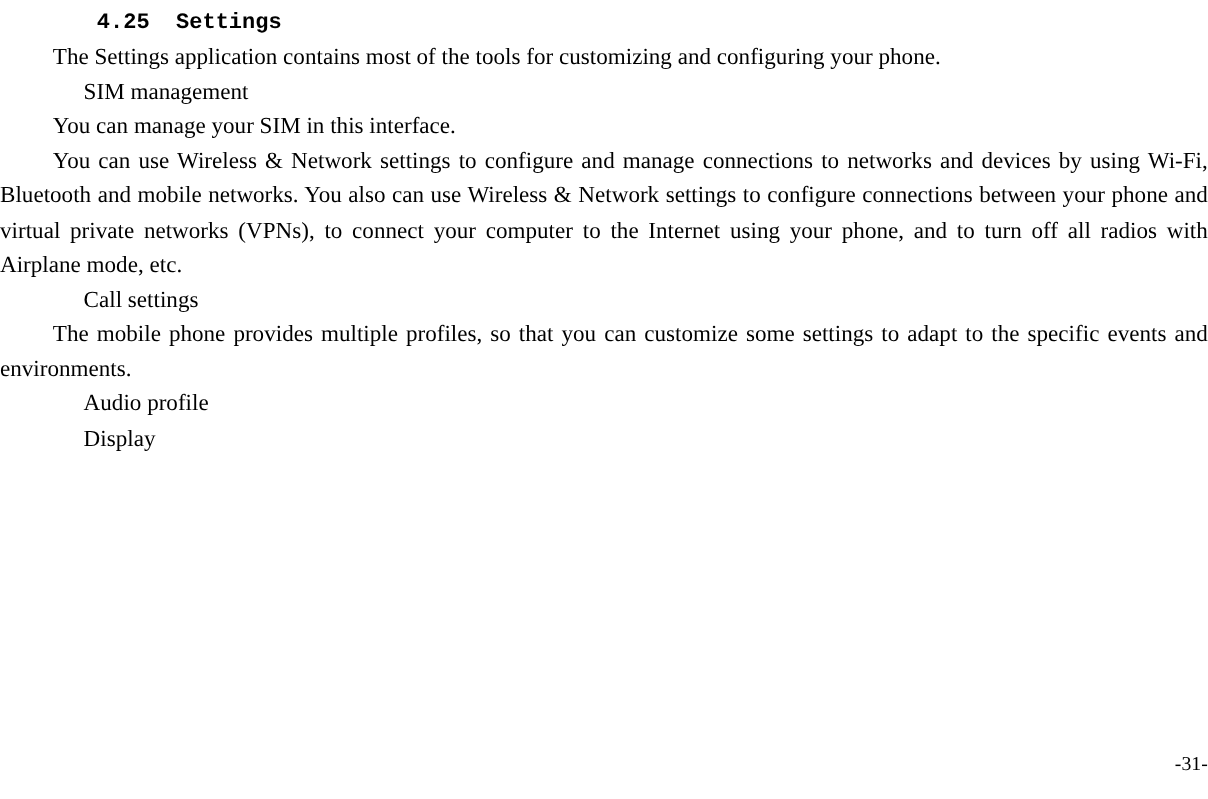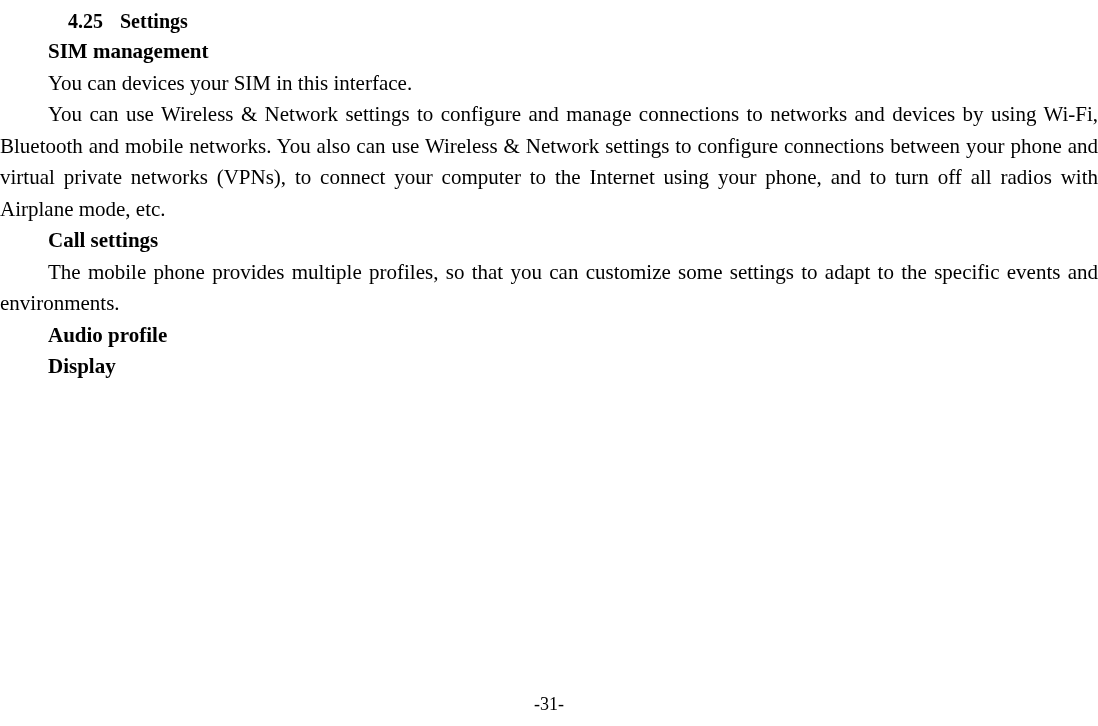--- a/index.html
+++ b/index.html
@@ -12,59 +12,61 @@
     width: 1098px;
     height: 726px;
     overflow: hidden;
     position: relative;
     line-height: 1.5;
   }
   .page {
     padding: 6px 0 0 0;
   }
   .section-title {
-    font-family: Liberation Serif, serif;
+    font-family: Liberation Mono, monospace;
     font-weight: bold;
     font-size: 20px;
-    margin-left: 68px;
+    margin-left: 88px;
   }
   .section-number {
     margin-right: 12px;
   }
   .para {
     margin: 0;
     text-align: justify;
   }
   .indent {
     text-indent: 48px;
   }
   .bold {
-    font-weight: bold;
+    font-weight: normal;
+    padding-left: 28px;
   }
   .footer {
     position: absolute;
-    bottom: 8px;
+    bottom: 18px;
     width: 100%;
-    text-align: center;
+    text-align: right;
     font-size: 18px;
   }
 </style>
 </head>
 <body>
 
 <div class="page">
 
   <div class="section-title">
     <span class="section-number">4.25</span>
     <span>Settings</span>
   </div>
 
+  <p class="para indent">The Settings application contains most of the tools for customizing and configuring your phone.</p>
 
   <p class="para indent bold">SIM management</p>
-  <p class="para indent">You can devices your SIM in this interface.</p>
+  <p class="para indent">You can manage your SIM in this interface.</p>
 
   <p class="para indent">You can use Wireless &amp; Network settings to configure and manage connections to networks and devices by using Wi-Fi, Bluetooth and mobile networks. You also can use Wireless &amp; Network settings to configure connections between your phone and virtual private networks (VPNs), to connect your computer to the Internet using your phone, and to turn off all radios with Airplane mode, etc.</p>
 
   <p class="para indent bold">Call settings</p>
 
   <p class="para indent">The mobile phone provides multiple profiles, so that you can customize some settings to adapt to the specific events and environments.</p>
   <p class="para indent bold">Audio profile</p>
 
   <p class="para indent bold">Display</p>
 

